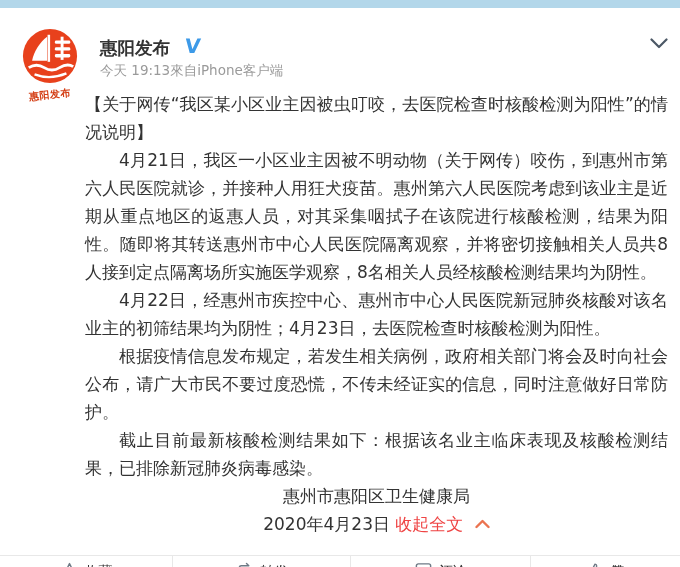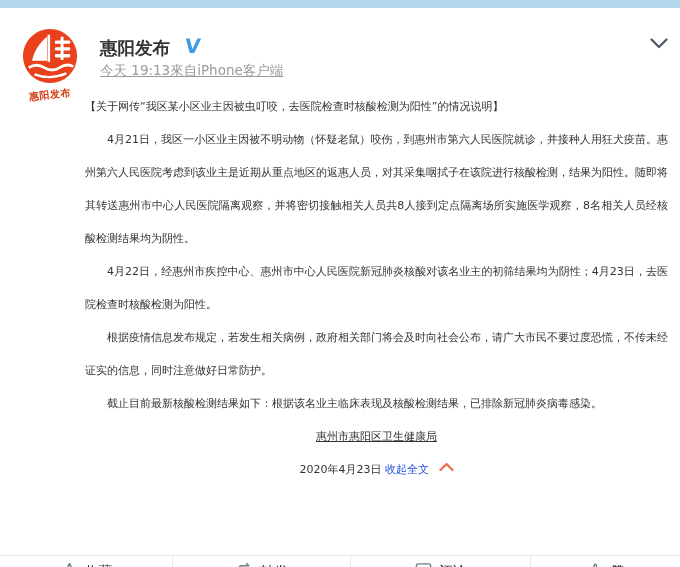--- a/index.html
+++ b/index.html
@@ -18,33 +18,33 @@
     transform:rotate(-6deg); margin-top:-2px; letter-spacing:0.5px;
   }
   .author-name {
     position:absolute; left:100px; top:36px; font-size:17.5px; font-weight:bold; color:#333;
     cursor:pointer;
   }
   .v-badge {
     position:absolute; left:185px; top:34px; color:#3d9ae8; font-weight:900; font-size:20px;
     transform:skewX(-6deg); cursor:pointer;
   }
-  .meta { position:absolute; left:100px; top:62px; font-size:13.5px; color:#9a9a9a;text-decoration:underline; }
+  .meta { position:absolute; left:100px; top:62px; font-size:13.5px; color:#9a9a9a; }
   .menu-chevron { position:absolute; right:12px; top:38px; cursor:pointer; line-height:0; }
 
   
   .post-body {
     position:absolute; left:85px; top:90px; width:583px;
-    font-size:11px; line-height:33px; color:#333; text-align:justify;
+    font-size:17px; line-height:28px; color:#333; text-align:justify;
   }
   .post-body p { margin:0; }
   .para { text-indent:2em; }
-  .signature { text-align:center; text-indent:0;text-decoration:underline; }
+  .signature { text-align:center; text-indent:0; }
   .dateline { text-align:center; text-indent:0; }
-  .collapse-link { color:#1d4ed8; cursor:pointer; }
+  .collapse-link { color:#ef4444; cursor:pointer; }
   .collapse-chevron { display:inline-block; margin-left:6px; line-height:0; vertical-align:1px; cursor:pointer; }
 
   
   .bottom-toolbar {
     position:absolute; left:0; top:555px; width:680px; height:44px;
     border-top:1px solid #e8e8e8; display:flex; background:#fff;
   }
   .tool-cell {
     display:flex; align-items:flex-start; justify-content:center;
     padding-top:5px; gap:6px; cursor:pointer; color:#333; font-size:14px;
@@ -83,21 +83,21 @@
 <div class="menu-chevron">
   <span style="line-height:0;display:inline-block;">
     <svg width="18" height="11" viewBox="0 0 18 11">
         <polyline points="1.5,1.5 9,9 16.5,1.5" fill="none" stroke="#4c5866" stroke-width="2.2" stroke-linecap="round" stroke-linejoin="round"></polyline>
       </svg>
   </span>
 </div>
 
 <div class="post-body">
   <p class="headline">【关于网传“我区某小区业主因被虫叮咬，去医院检查时核酸检测为阳性”的情况说明】</p>
-  <p class="para">4月21日，我区一小区业主因被不明动物（怀疑老鼠）咬伤，到惠州市第六人民医院就诊，并接种人用狂犬疫苗。惠州第六人民医院考虑到该业主是近期从重点地区的返惠人员，对其采集咽拭子在该院进行核酸检测，结果为阳性。随即将其转送惠州市中心人民医院隔离观察，并将密切接触相关人员共8人接到定点隔离场所实施医学观察，8名相关人员经核酸检测结果均为阴性。</p>
+  <p class="para">4月21日，我区一小区业主因被不明动物（关于网传）咬伤，到惠州市第六人民医院就诊，并接种人用狂犬疫苗。惠州第六人民医院考虑到该业主是近期从重点地区的返惠人员，对其采集咽拭子在该院进行核酸检测，结果为阳性。随即将其转送惠州市中心人民医院隔离观察，并将密切接触相关人员共8人接到定点隔离场所实施医学观察，8名相关人员经核酸检测结果均为阴性。</p>
   <p class="para">4月22日，经惠州市疾控中心、惠州市中心人民医院新冠肺炎核酸对该名业主的初筛结果均为阴性；4月23日，去医院检查时核酸检测为阳性。</p>
   <p class="para">根据疫情信息发布规定，若发生相关病例，政府相关部门将会及时向社会公布，请广大市民不要过度恐慌，不传未经证实的信息，同时注意做好日常防护。</p>
   <p class="para">截止目前最新核酸检测结果如下：根据该名业主临床表现及核酸检测结果，已排除新冠肺炎病毒感染。</p>
   <p class="signature">惠州市惠阳区卫生健康局</p>
   <p class="dateline">
     <span>2020年4月23日</span>
     <span> </span>
     <span class="collapse-link">收起全文</span>
     <span class="collapse-chevron">
       <svg width="15" height="10" viewBox="0 0 15 10">

